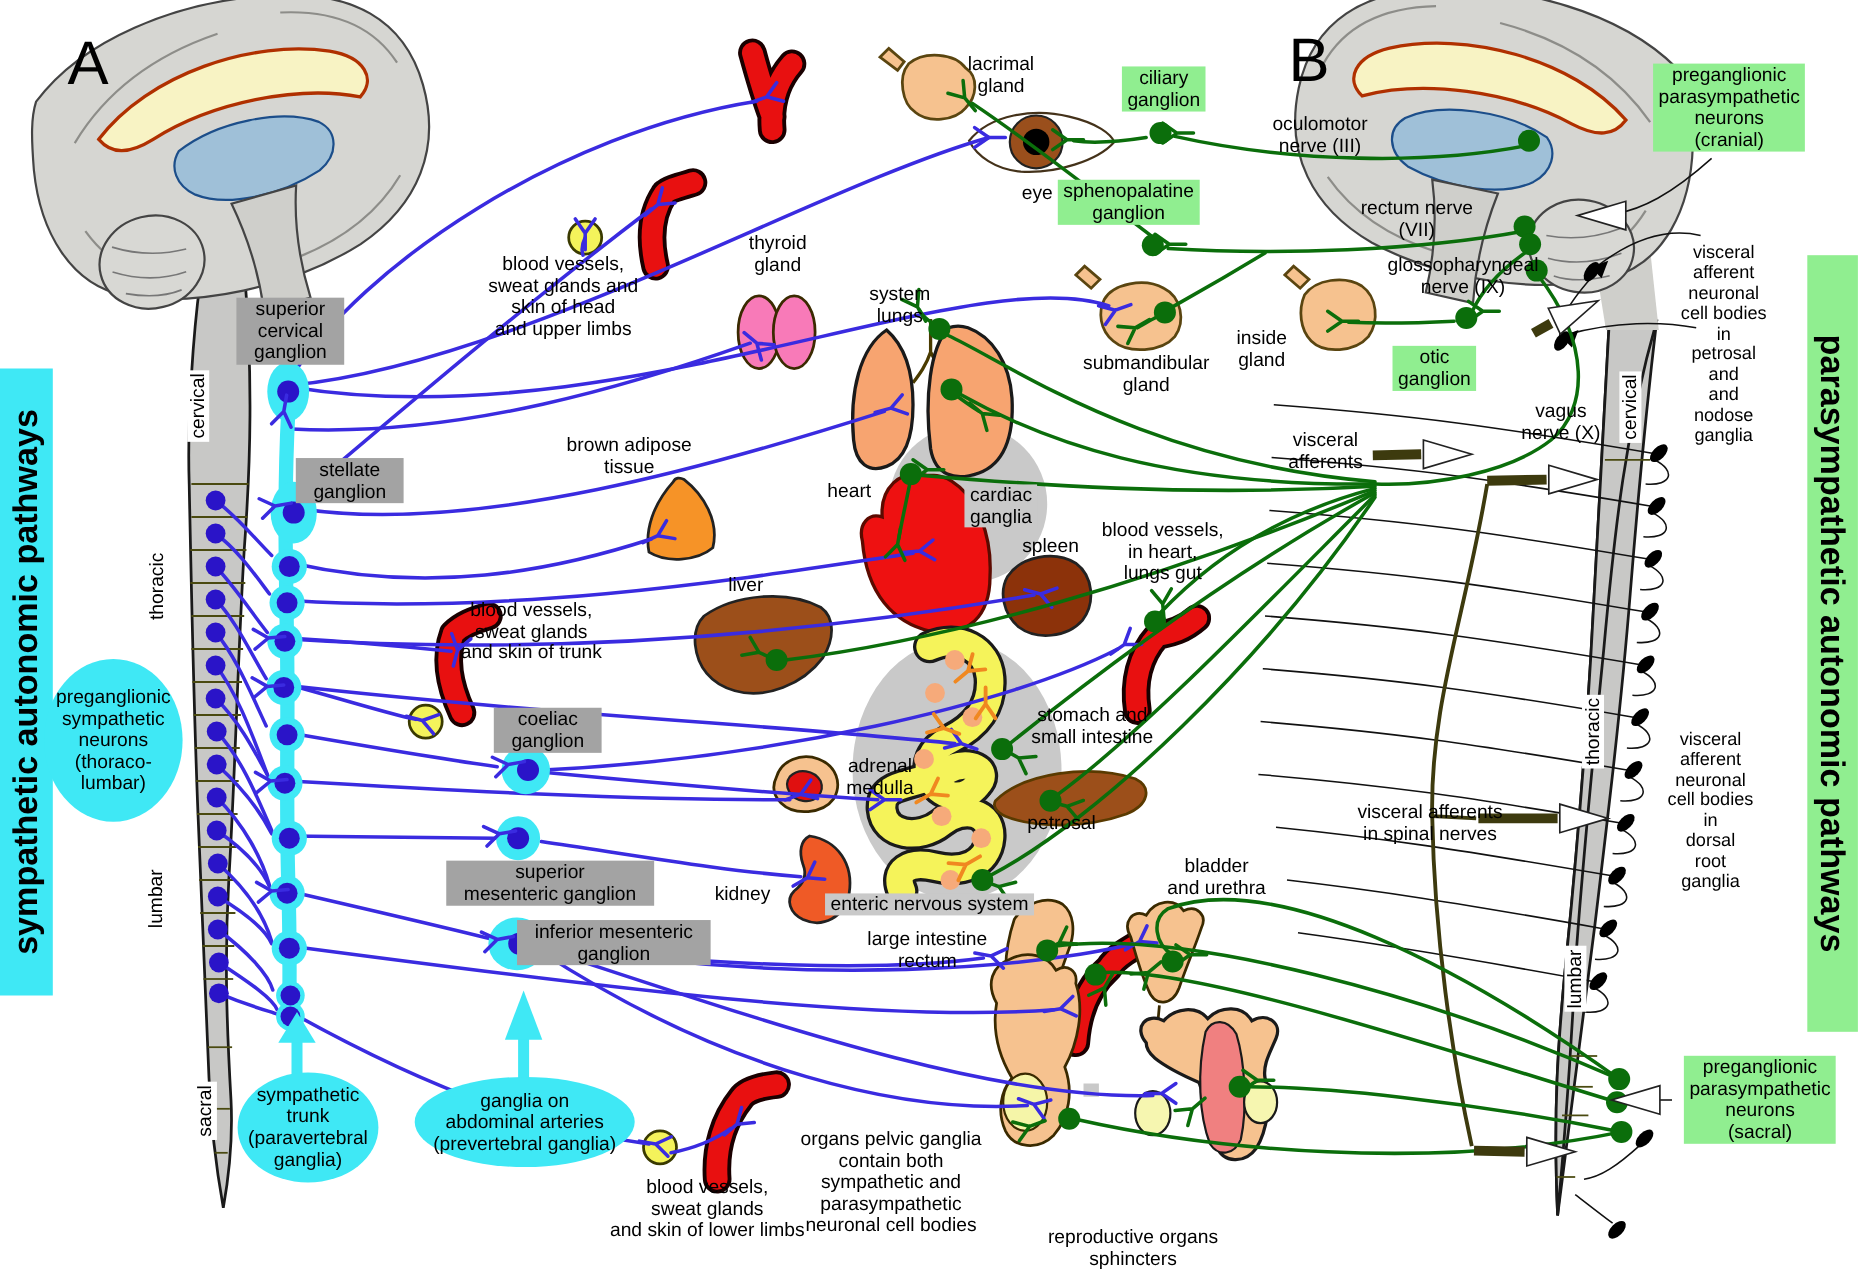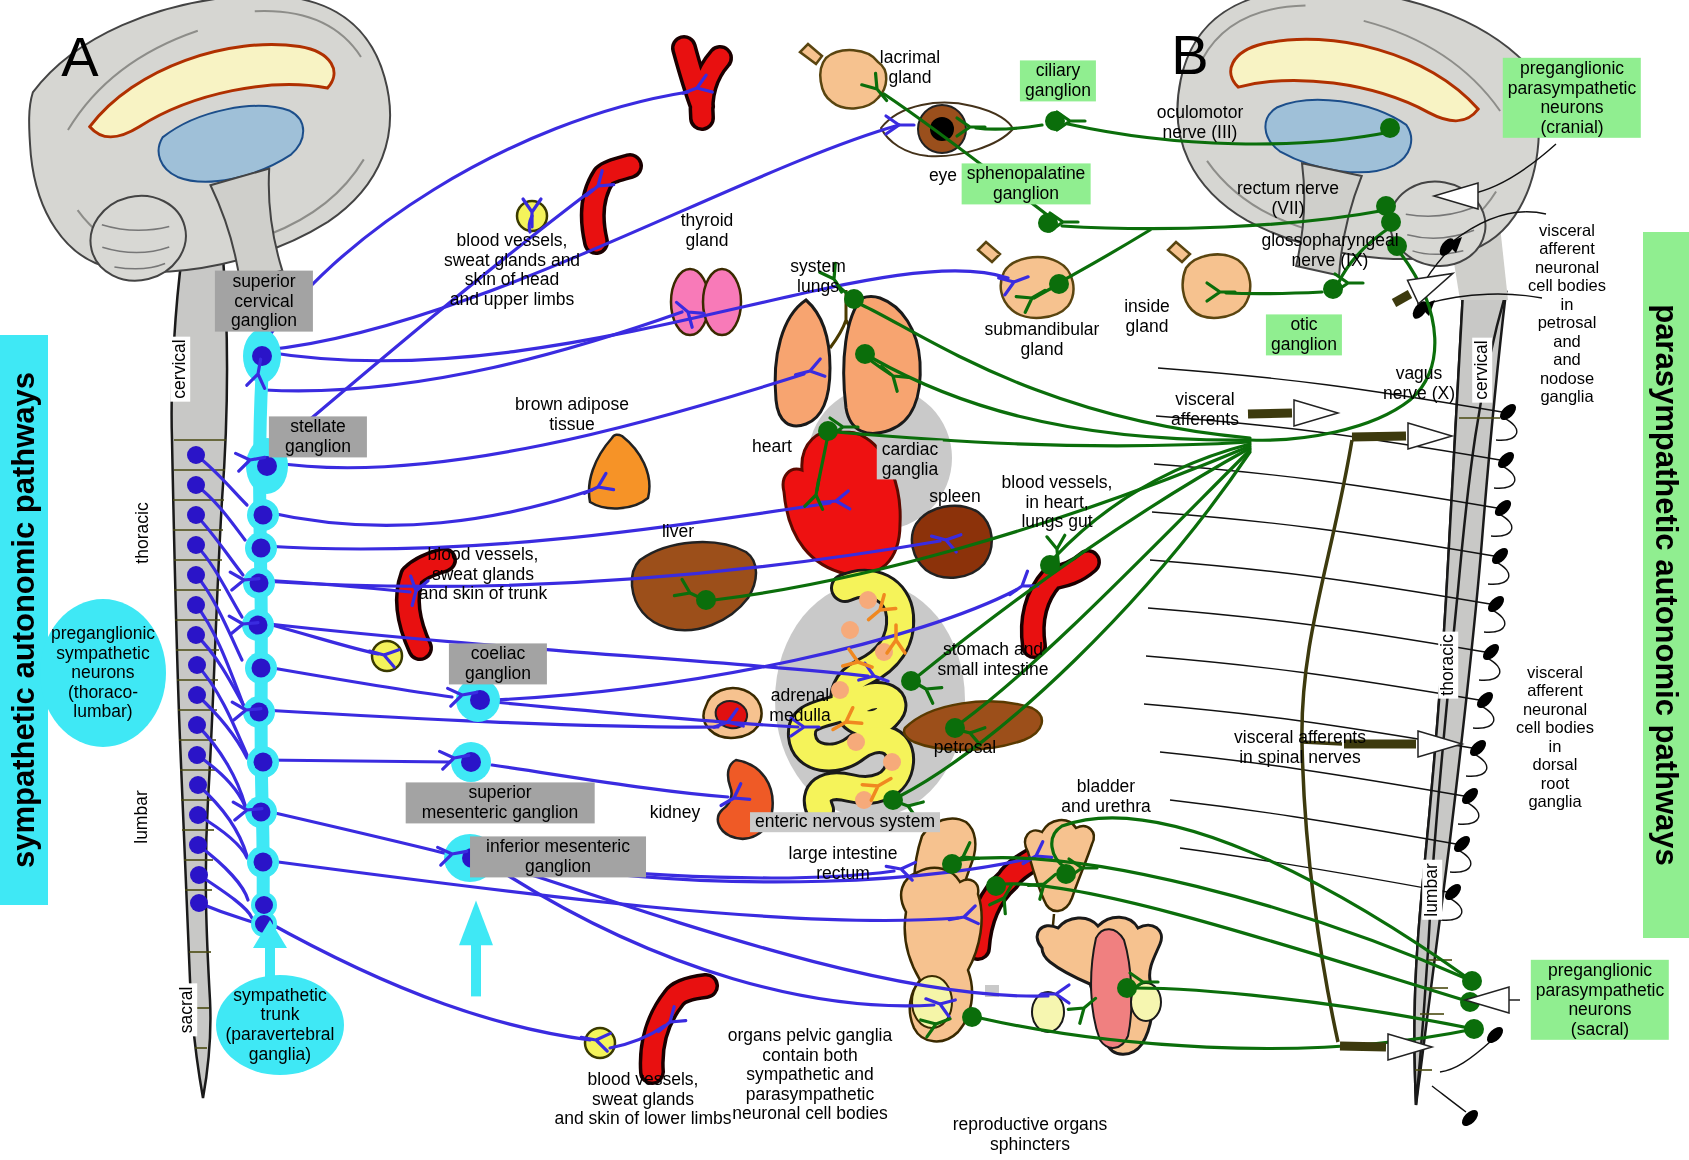--- a/index.html
+++ b/index.html
@@ -595,20 +595,23 @@
 <div class="lbl vert bg-wh" style="left:1448px;top:665px">thoracic</div>
 <div class="lbl vert bg-wh" style="left:1432px;top:890px">lumbar</div>
 <div class="lbl bg-gn" style="left:1600px;top:1000px">preganglionic
 parasympathetic
 neurons
 (sacral)</div>
 <div class="lbl oval" style="left:280px;top:1025px;width:128px;height:100px;transform:translate(-50%,-50%)">sympathetic
 trunk
 (paravertebral
 ganglia)</div>
+<div class="lbl oval" style="left:477px;top:1020px;width:200px;height:82px;transform:translate(-50%,-50%)">ganglia on
+abdominal arteries
+(prevertebral ganglia)</div>
 <div class="lbl" style="left:810px;top:1075px">organs pelvic ganglia
 contain both
 sympathetic and
 parasympathetic
 neuronal cell bodies</div>
 <div class="lbl" style="left:643px;top:1099px">blood vessels,
 sweat glands
 and skin of lower limbs</div>
 <div class="lbl" style="left:1030px;top:1135px">reproductive organs
 sphincters</div>

